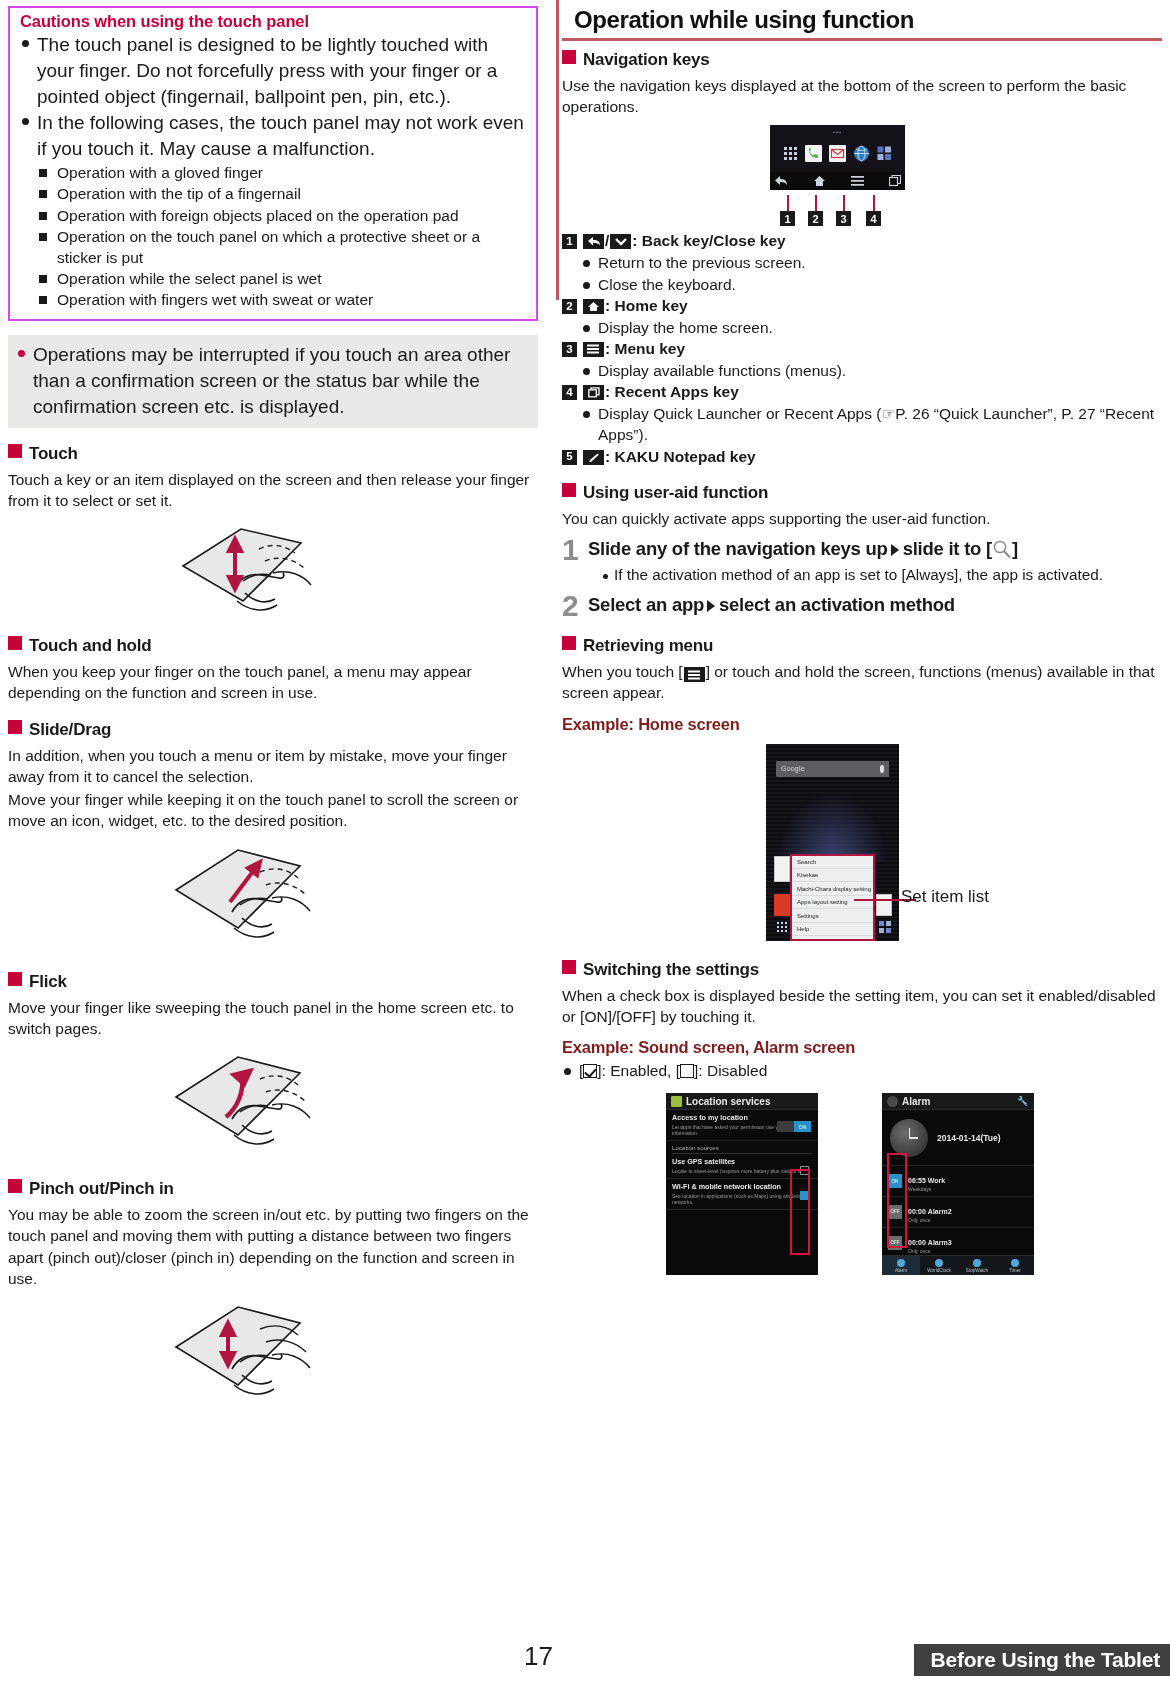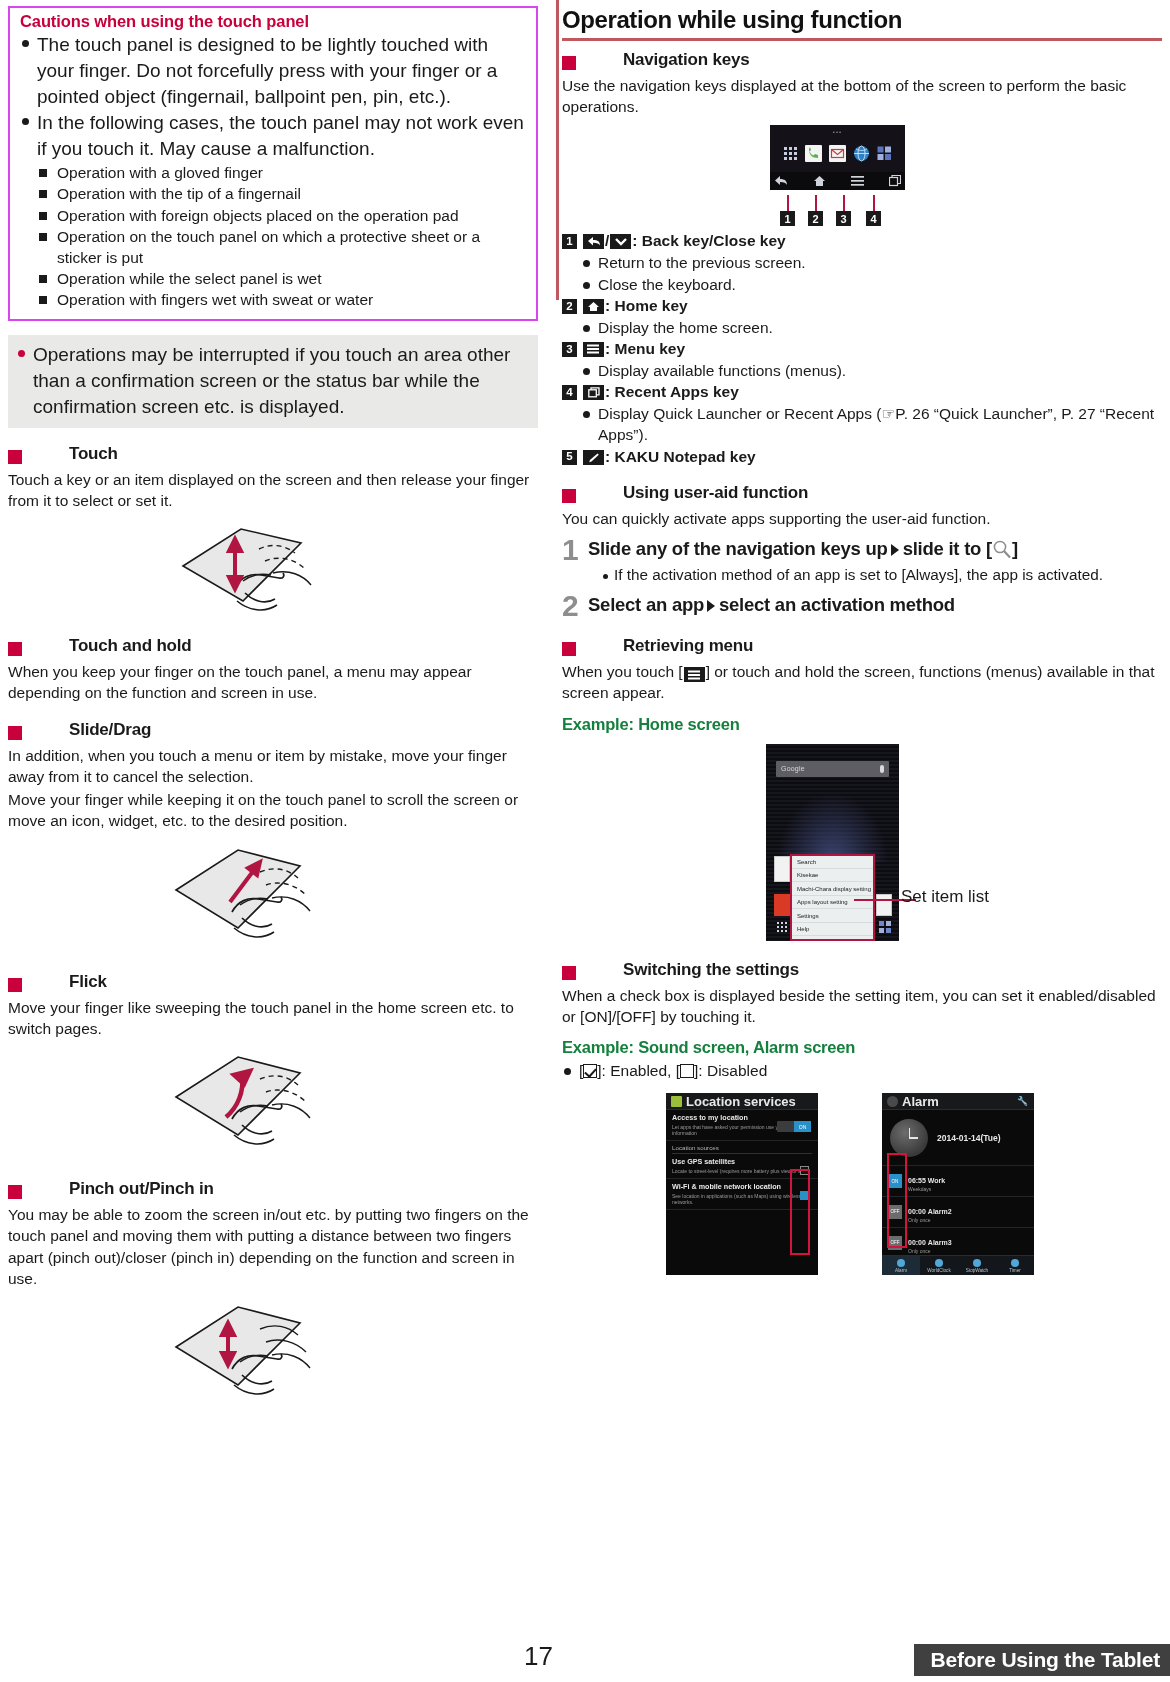--- a/index.html
+++ b/index.html
@@ -67,23 +67,22 @@
     padding:7px 12px 8px 8px;
     margin-bottom:16px;
   }
   .note-box .bullet-li::before { background:#c8003c; }
 
   
   h2.sub {
     font-size:17px;
     font-weight:bold;
     margin:16px 0 5px 0;
-    display:flex; align-items:flex-end;
+    display:flex; align-items:flex-start;
     letter-spacing:-0.2px;
-    gap:40px;
   }
   h2.sub .sq {
     display:inline-block;
     width:14px; height:14px;
     background:#c8003c;
     margin-right:7px;
     flex:0 0 auto;
   }
   p.body {
     font-size:15.5px;
@@ -93,21 +92,21 @@
 
   
   .illus { text-align:center; margin:10px 0 6px 0; }
   .illus svg { display:inline-block; }
 
   
   .chapter-title {
     font-size:24px;
     font-weight:bold;
     letter-spacing:-0.4px;
-    margin:0 0 4px 0;
+    margin:0 0 4px 12px;
     color:#111;
   }
   .title-rule {
     height:3px; background:#c0585f; margin-bottom:9px;
   }
   
   .edge-bar {
     position:absolute;
     left:556px; top:0; width:3px; height:300px;
     background:#c0585f;
@@ -186,21 +185,21 @@
     border-left:8px solid #1a1a1a;
     margin:0 4px 0 3px;
     vertical-align:-1px;
   }
   .magglyph {
     display:inline-block; vertical-align:-4px;
   }
 
   
   .example-h {
-    color:#15803d; font-weight:bold; font-size:16.5px;
+    color:#7f1d1d; font-weight:bold; font-size:16.5px;
     margin:11px 0 3px 0; letter-spacing:-0.2px;
   }
 
   
   .mock-wrap { position:relative; margin-top:10px; height:200px; }
   .phone {
     position:absolute; left:204px; top:0;
     width:133px; height:197px;
     background:#0d0d12;
     overflow:hidden;
@@ -296,21 +295,21 @@
     width:152px; height:182px;
     background:#0a0a0a; overflow:hidden;
     color:#e8e8e8;
   }
   .shot.left  { left:104px; }
   .shot.right { left:320px; }
   .shot .bar {
     height:17px; background:#18191b; display:flex; align-items:center;
     padding:0 5px; gap:4px; border-bottom:1px solid #2b2c2e;
   }
-  .shot .bar .t { font-size:13px; font-weight:bold; }
+  .shot .bar .t { font-size:10px; font-weight:bold; }
   .pin {
     width:11px;height:11px;background:#9bbf3b;border-radius:1px;flex:0 0 auto;
   }
   .wrench { margin-left:auto; font-size:9px; color:#cfcfcf; }
   .sec { padding:4px 6px; border-bottom:1px solid #232426; position:relative; }
   .sec .h { font-size:7.2px; font-weight:bold; line-height:1.18; }
   .sec .d { font-size:5px; color:#9a9a9a; line-height:1.2; margin-top:1.5px;}
   .toggle {
     position:absolute; right:7px; top:11px;
     width:34px; height:11px; background:#3b3c3e; border-radius:1px;

